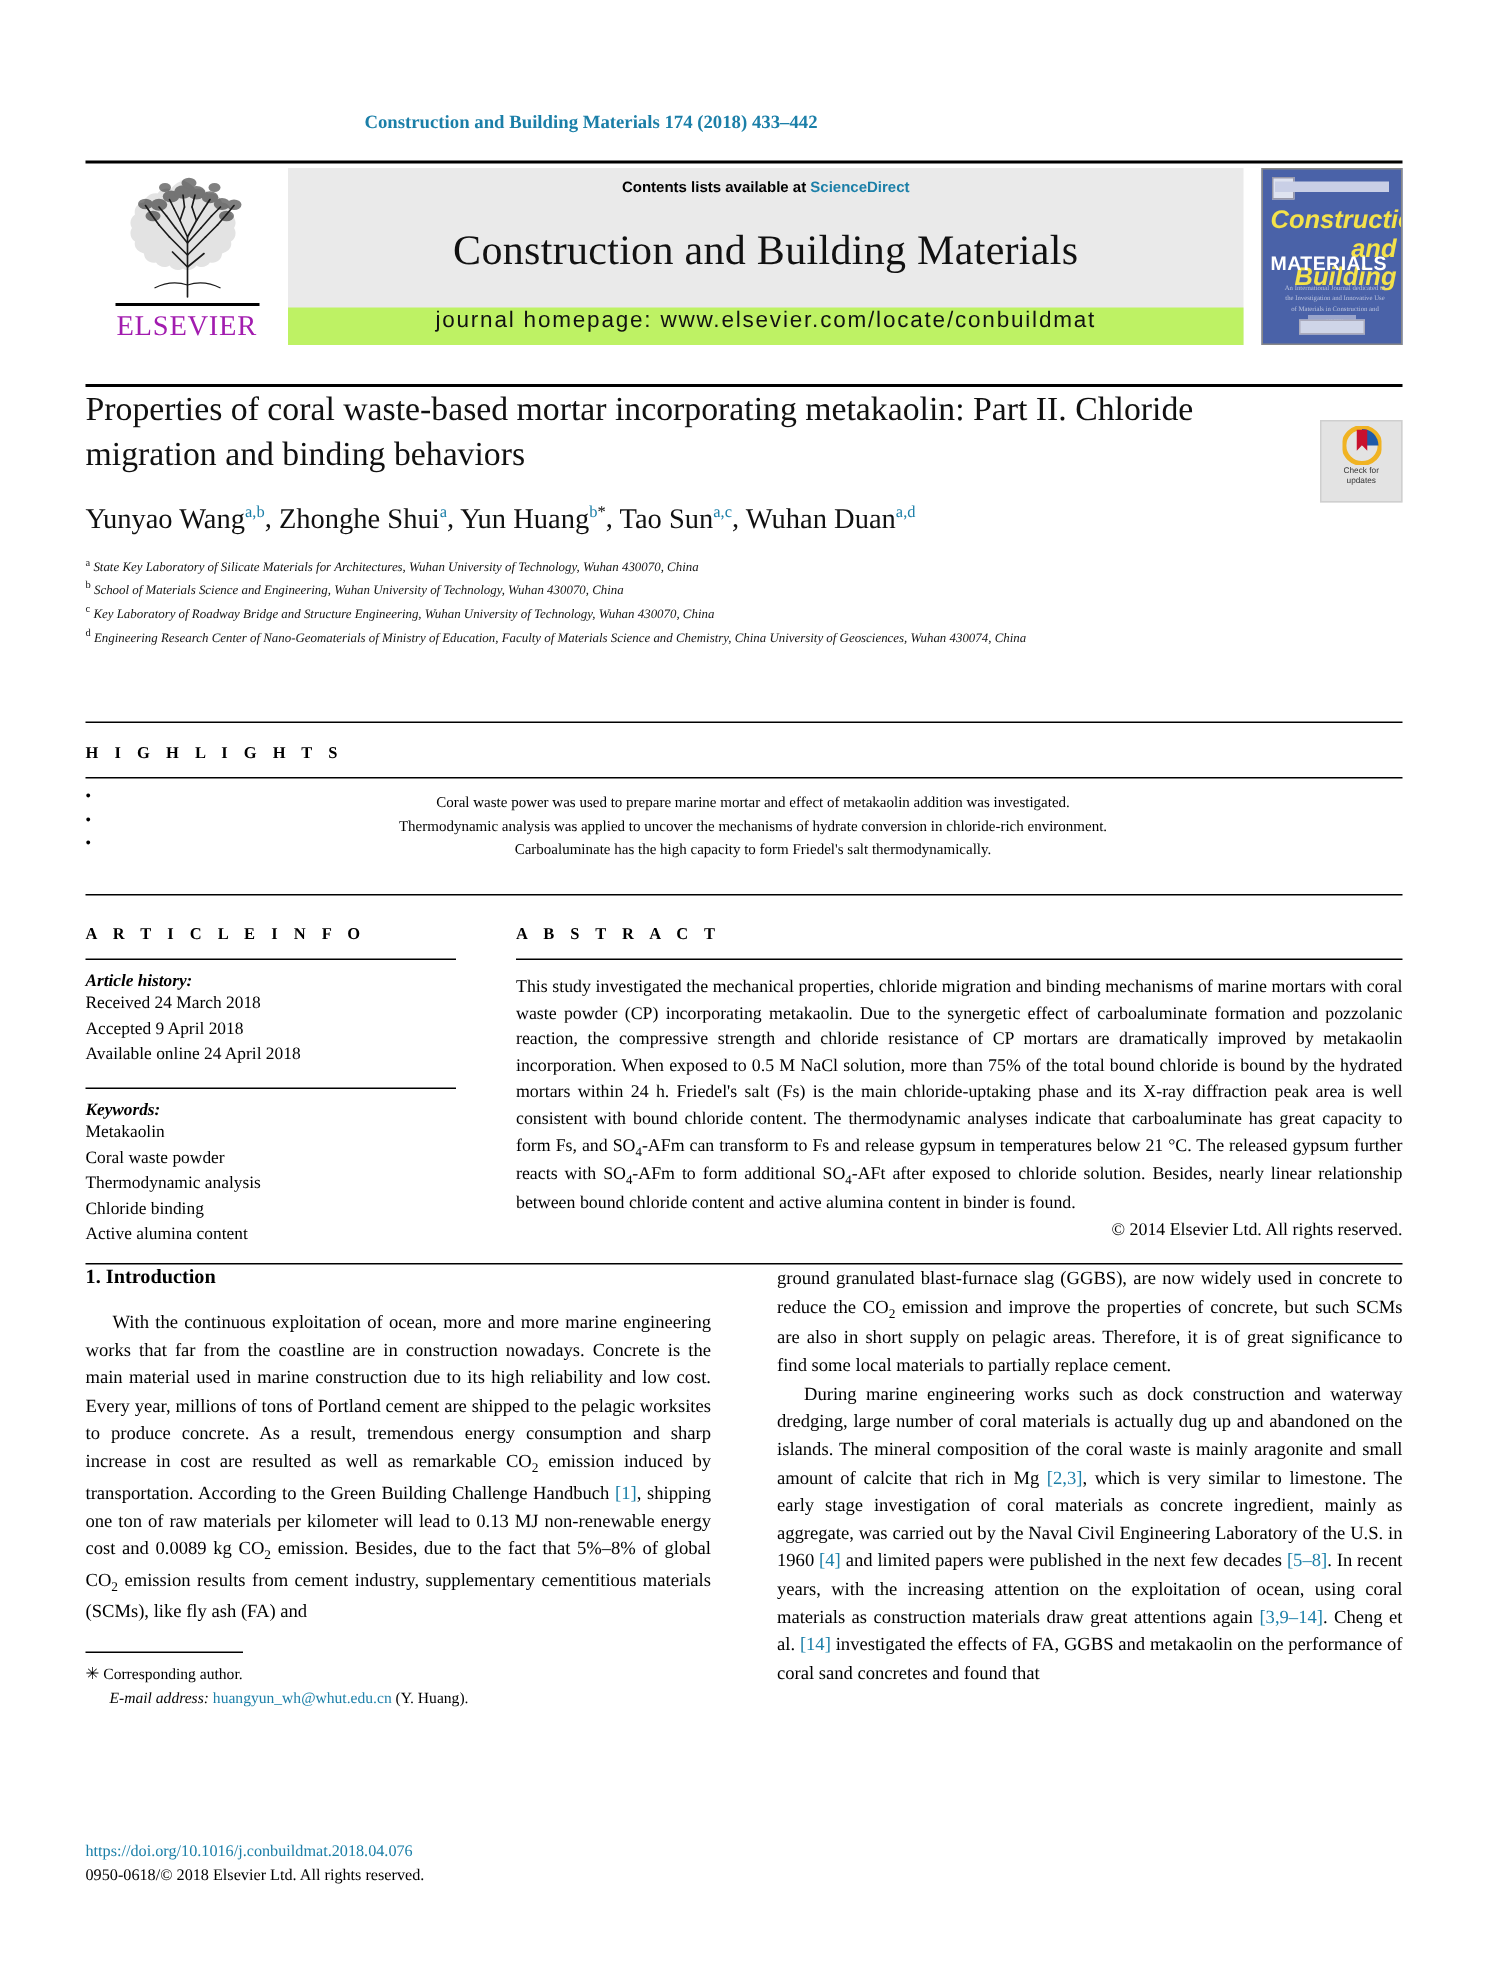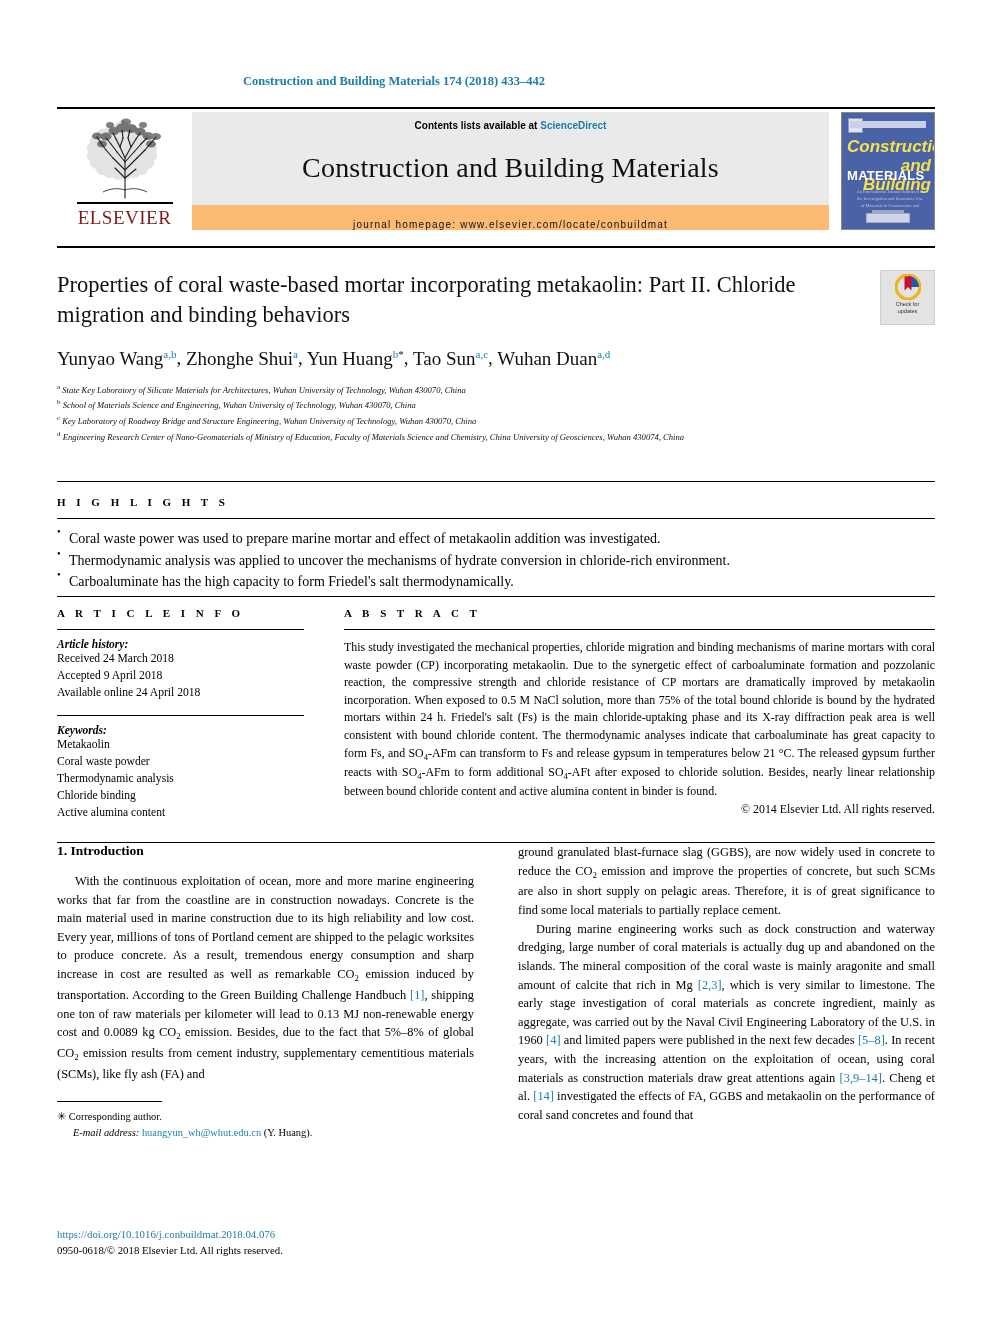--- a/index.html
+++ b/index.html
@@ -56,21 +56,21 @@
     flex-direction: column;
     align-items: center;
     justify-content: flex-start;
     padding-top: 2px;
   }
   .tree-svg { display:block; }
   .elsevier-word {
     font-family: "Liberation Serif", serif;
     font-size: 19px;
     letter-spacing: 0.5px;
-    color: #7f1d1d;
+    color: #a21caf;
     font-weight: normal;
     margin-top: 1px;
   }
   .elsevier-rule {
     width: 96px;
     height: 2px;
     background: #000;
     margin-bottom: 2px;
   }
   .masthead-center {
@@ -96,26 +96,26 @@
     font-family: "Liberation Serif", serif;
     font-size: 28px;
     margin-top: 21px;
     color: #111;
     letter-spacing: 0.2px;
   }
   .homepage-bar {
     position: absolute;
     left: 0; right: 0; bottom: 0;
     height: 25px;
-    background: #fdba74;
-    display: flex;
-    align-items: flex-end;
+    background: #bef264;
+    display: flex;
+    align-items: flex-start;
     justify-content: center;
     font-family: "Liberation Sans", sans-serif;
-    font-size: 10px;
+    font-size: 15px;
     letter-spacing: 1.2px;
     color: #111;
   }
   .cover-thumb {
     flex: 0 0 92px;
     width: 92px;
     margin-left: 12px;
     border: 1px solid #888;
     background: #4a62a8;
     position: relative;
@@ -145,25 +145,24 @@
     background:#cfd5e8; border:1px solid #aab;
   }
   .cover-footer2 {
     position:absolute; left:30px; right:30px; bottom:16px; height:3px;
     background:#9aa5cc;
   }
 
   
   .title-wrap {
     position: absolute;
-    top: 246px;
+    top: 256px;
     left: 57px;
     width: 878px;
     border-top: 2px solid #000;
-    padding-top: 22px;
   }
   .paper-title {
     font-family: "Liberation Serif", serif;
     font-size: 22.5px;
     line-height: 1.32;
     color: #111;
     width: 760px;
     font-weight: normal;
     margin: 0;
   }
@@ -222,41 +221,42 @@
     font-size: 11px;
     letter-spacing: 4px;
   }
   .hl-rule {
     border-top: 1px solid #000;
     margin-top: 10px;
     margin-bottom: 9px;
   }
   .hl-list { list-style: none; margin: 0; padding: 0; }
   .hl-list li {
-    font-size: 14px;
+    font-size: 10px;
     line-height: 1.55;
     padding-left: 12px;
     position: relative;
+    text-align: center;
   }
   .hl-list li:before {
     content: "\25CF";
     position: absolute;
     left: 0;
     top: -1px;
     font-size: 6px;
   }
 
   
   .infoabs {
     position: absolute;
     top: 596px;
     left: 57px;
     width: 878px;
     border-top: 1px solid #000;
-    padding-top: 10px;
+    padding-top: 20px;
     display: flex;
   }
   .col-info { width: 247px; flex: 0 0 247px; }
   .col-gap  { width: 40px; flex: 0 0 40px; }
   .col-abs  { flex: 1 1 auto; }
   .info-rule { border-top: 1px solid #000; margin-top: 10px; margin-bottom: 8px; }
   .info-sub { font-style: italic; font-weight: bold; font-size: 11.5px; }
   .info-line { font-size: 11.6px; line-height: 1.47; }
   .abs-rule { border-top: 1px solid #000; margin-top: 10px; margin-bottom: 9px; }
   .abs-text {

